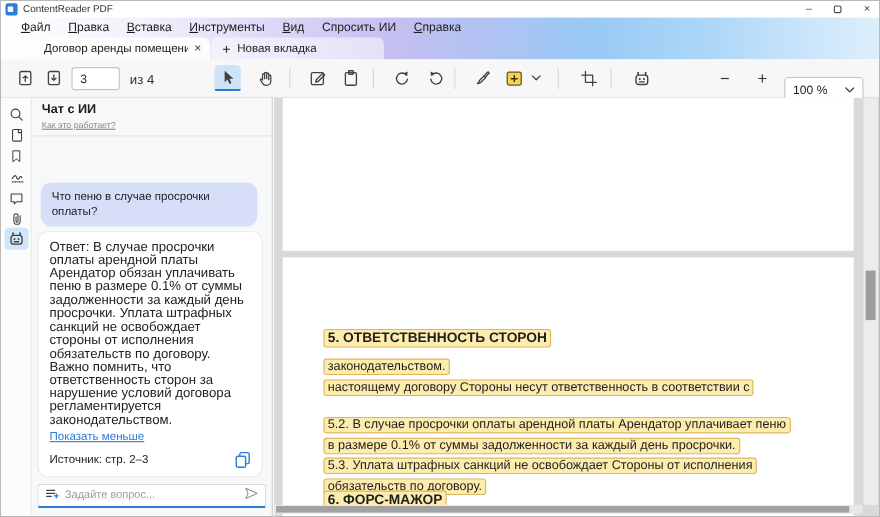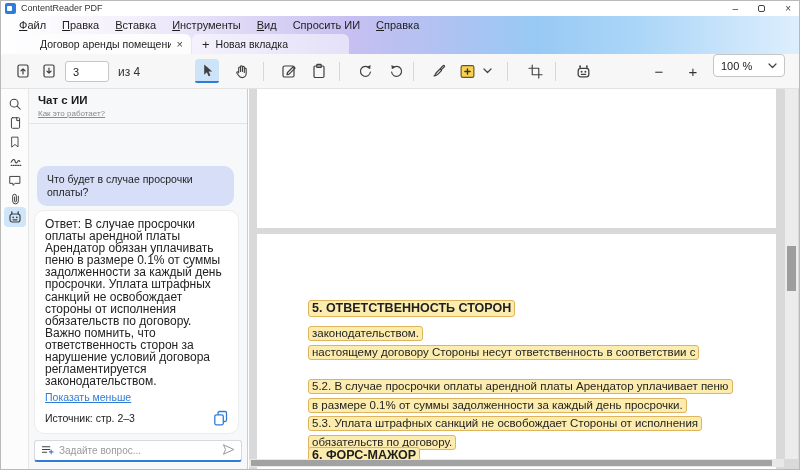--- a/index.html
+++ b/index.html
@@ -32,21 +32,21 @@
 
   
   .toolbar { position:absolute; top:53px; left:0; right:0; height:35px; background:#f7f7f7; border-bottom:1px solid #e3e3e3; }
   .tb { position:absolute; display:flex; align-items:center; justify-content:center; }
   .tb-btn { width:24px; height:24px; top:5px; border-radius:4px; }
   .tb-btn svg { display:block; }
   .tb-sep { top:8px; width:1px; height:19px; background:#d7d7d7; }
   .tool-selected { background:#cde3f8; border-bottom:2px solid #2e7cd6; border-radius:4px 4px 2px 2px; }
   .page-input { position:absolute; left:64px; top:7px; width:44px; height:21px; border:1px solid #c6c6c6; border-radius:3px; font-size:11px; padding-left:7px; color:#222; background:#fff; }
   .page-total { position:absolute; left:117px; top:11px; font-size:12px; color:#333; }
-  .zoom-box { position:absolute; left:712px; top:0; width:72px; height:23px; border:1px solid #c6c6c6; border-radius:4px; background:#fff; display:flex; align-items:center; justify-content:space-between; padding:0 7px; font-size:11px; color:#222; }
+  .zoom-box { position:absolute; left:712px; top:16px; width:72px; height:23px; border:1px solid #c6c6c6; border-radius:4px; background:#fff; display:flex; align-items:center; justify-content:space-between; padding:0 7px; font-size:11px; color:#222; }
   .zoom-sign { font-size:15px; color:#333; width:20px; height:23px; top:6px; }
 
   
   .main { position:absolute; top:88px; left:0; right:0; bottom:0; }
 
   
   .iconstrip { position:absolute; left:0; top:0; bottom:0; width:28px; background:#fcfcfc; border-right:1px solid #e7e7e7; }
   .strip-icon { position:absolute; left:3px; width:22px; height:18px; display:flex; align-items:center; justify-content:center; border-radius:4px; }
   .strip-icon.active { background:#cfe6fa; height:20px; }
 
@@ -64,21 +64,21 @@
   .copy-btn { position:absolute; right:9px; bottom:7px; width:16px; height:16px; }
   .chat-inputbar { position:absolute; left:5px; bottom:7px; width:208px; height:22px; background:#fff; border:1px solid #d8d8d8; border-bottom:2px solid #2e7cd6; border-radius:3px; display:flex; align-items:center; padding:0 6px; }
   .chat-input { flex:1; border:none; outline:none; font-size:10px; color:#222; margin-left:5px; background:transparent; font-family:"Liberation Sans","DejaVu Sans",sans-serif; }
   .chat-input::placeholder { color:#9a9a9a; }
 
   
   .docarea { position:absolute; left:248px; top:0; right:0; bottom:0; background:#d9d9d9; }
   .page { position:absolute; left:8px; width:519px; background:#ffffff; }
   .page2 { top:0; height:139px; }
   .page3 { top:145px; height:237px; }
-  .hl-line { white-space:nowrap;margin-left:14px; }
+  .hl-line { white-space:nowrap; }
   .hl { display:inline-block; background:#fcecae; border:1px solid #deb55e; border-radius:3px; padding:0 3px; font-size:11.5px; line-height:13px; color:#1e1e1e; }
   .hl-head { font-weight:bold; font-size:12.5px; line-height:15px; }
   .doc-h5 { position:absolute; left:37px; top:64px; }
   .doc-c51 { position:absolute; left:37px; top:89px; }
   .doc-c52 { position:absolute; left:37px; top:142px; }
   .doc-c53 { position:absolute; left:37px; top:179px; }
   .doc-h6 { position:absolute; left:37px; top:211px; }
   .doc-c51 .hl-line, .doc-c52 .hl-line, .doc-c53 .hl-line { margin-bottom:1px; }
 
   .vscroll { position:absolute; right:1px; top:0; width:13px; bottom:10px; background:#ececec; }
@@ -274,21 +274,21 @@
           </svg>
       </div>
     </div>
 
     <div class="chatpanel">
       <div class="chat-title">Чат с ИИ</div>
       <a class="chat-help">Как это работает?</a>
       <div class="chat-divider"></div>
 
       <div class="chat-bubble">
-        <span>Что будет в случае просрочки оплаты?</span>
+        <span>Что пеню в случае просрочки оплаты?</span>
       </div>
 
       <div class="chat-card">
         <div class="chat-answer">Ответ: В случае просрочки оплаты арендной платы Арендатор обязан уплачивать пеню в размере 0.1% от суммы задолженности за каждый день просрочки. Уплата штрафных санкций не освобождает стороны от исполнения обязательств по договору. Важно помнить, что ответственность сторон за нарушение условий договора регламентируется законодательством.</div>
         <a class="chat-showless">Показать меньше</a>
         <div class="chat-source">
           <span>Источник:</span>
           <span class="pages">стр. 2–3</span>
         </div>
         <div class="copy-btn">

